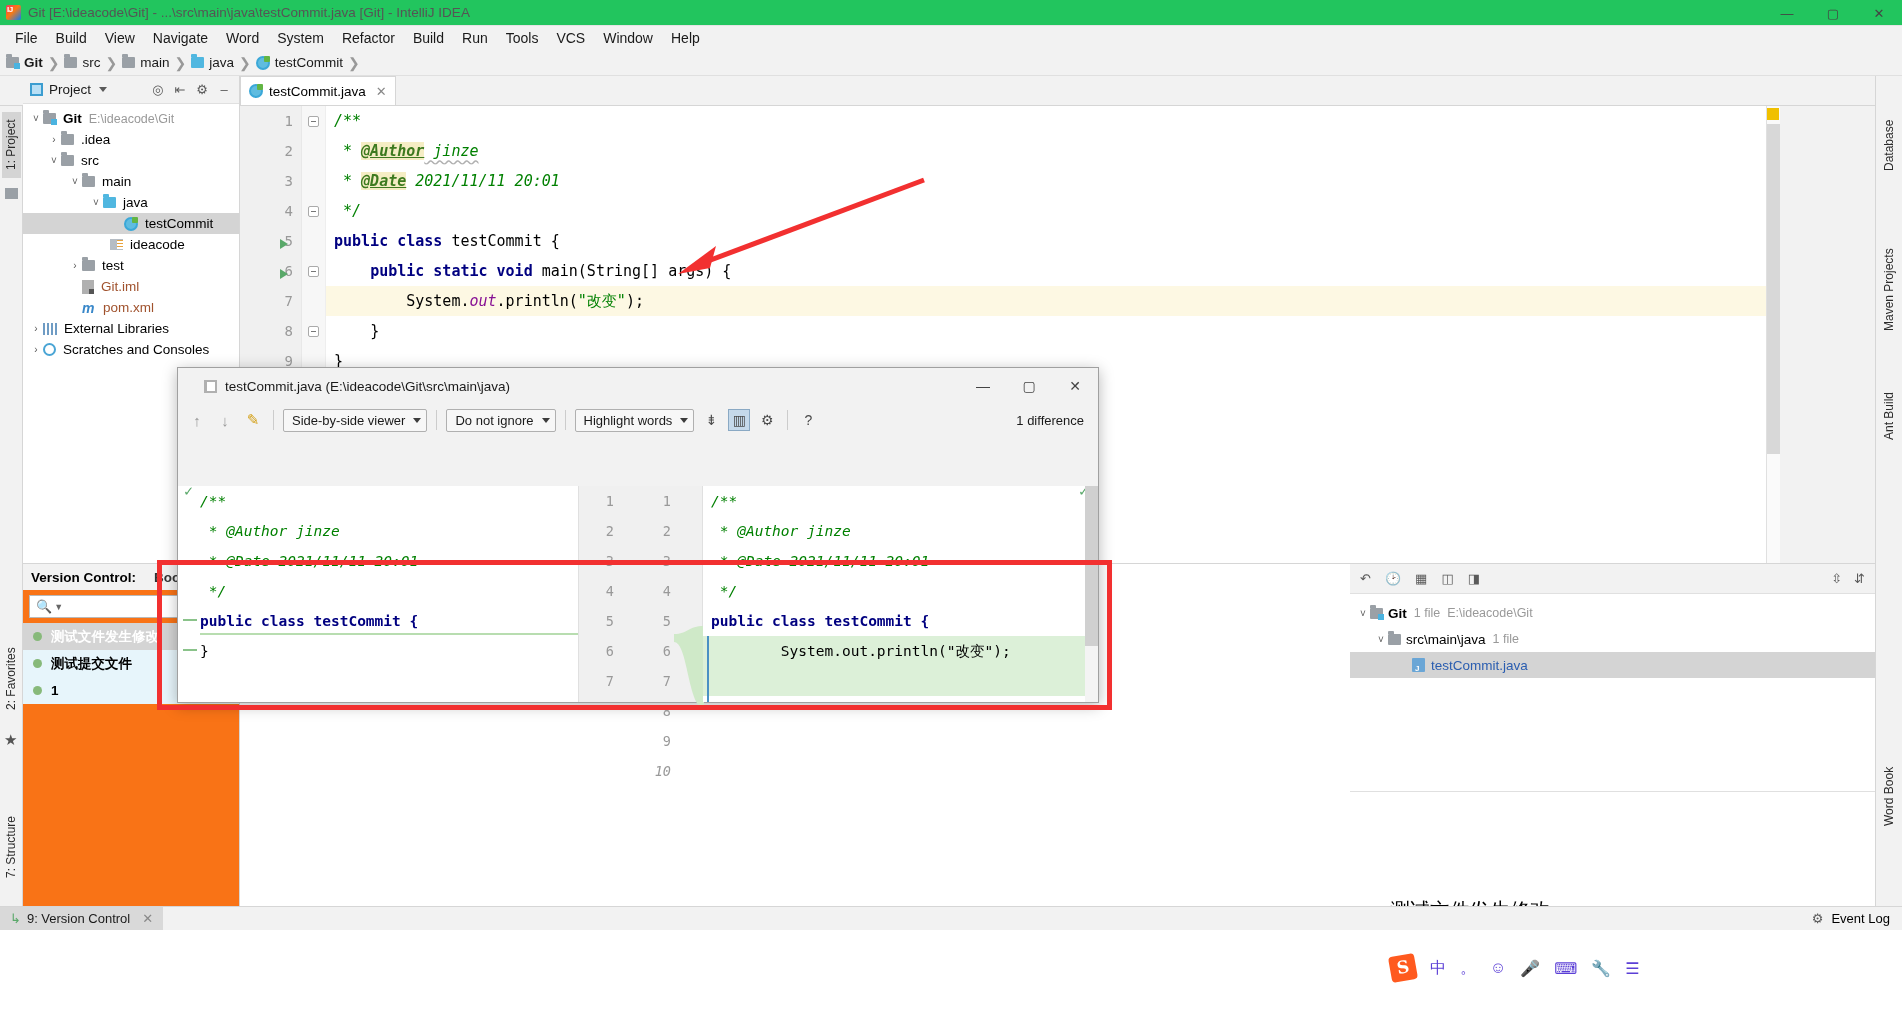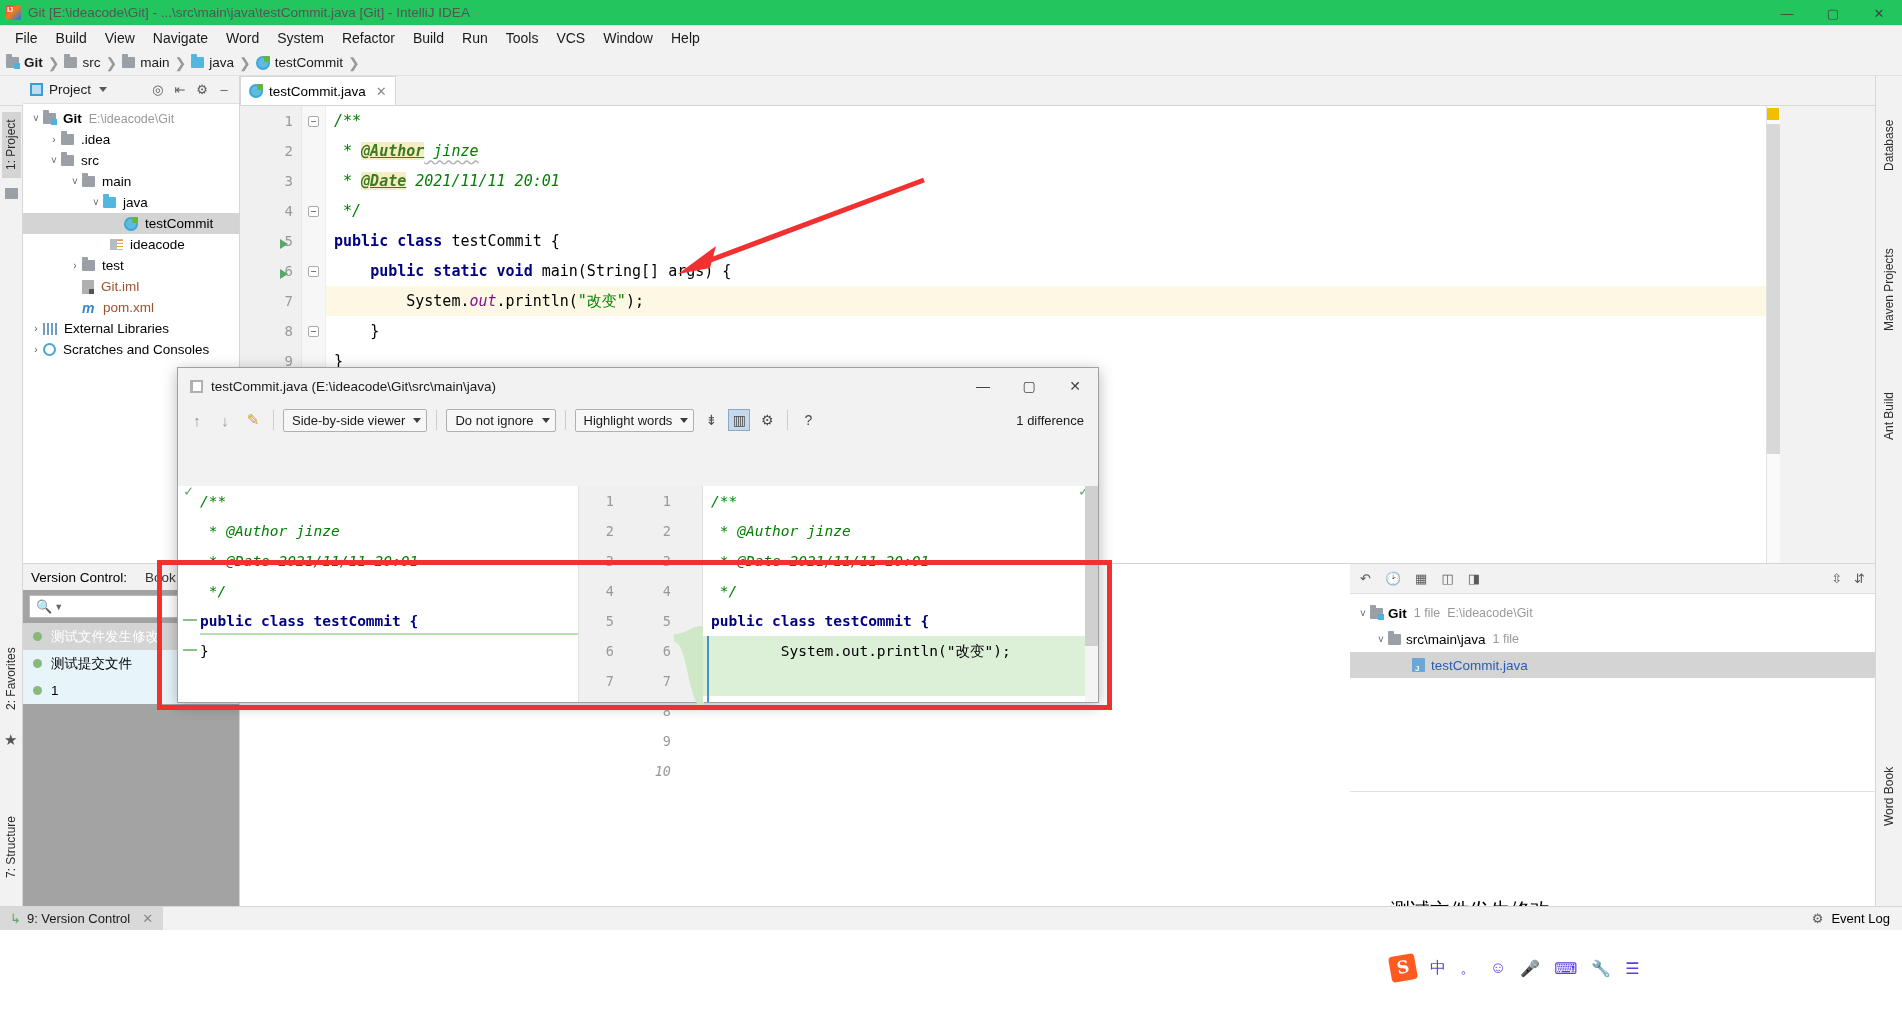--- a/index.html
+++ b/index.html
@@ -148,22 +148,22 @@
   .typo { text-decoration: underline wavy #b0b0b0; text-underline-offset:3px;}
 
   
   .red-arrow { position:absolute; left:672px; top:172px; width:260px; height:110px; pointer-events:none;}
 
   
   .vstrip-right { position:absolute; left:1875px; top:76px; width:27px; height:845px;
     background:#f2f2f2; border-left:1px solid #d6d6d6; }
 
   
-  .vc-panel { position:absolute; left:23px; top:563px; width:217px; height:343px; background:#a3a3a3;
-    border-right:1px solid #d6d6d6; border-top:1px solid #d6d6d6; }
+  .vc-panel { position:absolute; left:23px; top:563px; width:217px; height:343px; background:#f97316;
+    border-right:1px solid #d6d6d6; border-top:1px solid #d6d6d6;font-weight:bold; }
   .vc-head { height:26px; background:#f2f2f2; display:flex; align-items:center; padding-left:8px;
     font-size:13.5px; }
   .vc-local { margin-left:18px; color:#333; }
   .vc-search { margin:5px 6px; height:23px; border:1px solid #b9b9b9; background:#fff;
     display:flex; align-items:center; padding-left:6px; }
   .vc-row { height:27px; display:flex; align-items:center; padding-left:10px; font-size:13.5px;
     position:relative; }
   .vc-row.sel-gray { background:#d4d4d4; color:#fff; }
   .vc-row.sel-blue { background:#e7f5fb; }
   .vc-dot { width:9px;height:9px; border-radius:50%; background:#87b97a; margin-right:9px; flex:none;
@@ -184,21 +184,21 @@
     border-radius:1px;}
   .java-ic::after{content:"J"; position:absolute; left:3px; bottom:-1px; color:#fff; font-size:8px;
     font-weight:bold;}
   .commit-msg-box { position:absolute; left:1350px; top:880px; width:525px; height:60px;
     background:#fff; display:flex; align-items:center; padding-left:40px;
     font-family:"DejaVu Serif", serif; font-size:20px; }
 
   
   .dialog { position:absolute; left:177px; top:367px; width:922px; height:336px;
     background:#f2f2f2; border:1px solid #a0a0a0; box-shadow:0 3px 14px rgba(0,0,0,.28); }
-  .dlg-title { height:36px; display:flex; align-items:center; padding-left:12px; background:#f2f2f2; }
+  .dlg-title { height:36px; display:flex; align-items:center; padding-left:26px; background:#f2f2f2; }
   .dlg-ic { width:13px;height:13px; margin-right:8px; background:#b0b0b0; position:relative; flex:none;}
   .dlg-ic::after{content:""; position:absolute; left:3px;top:2px;width:8px;height:9px;background:#fff;}
   .dlg-title-text { font-size:13.5px; color:#1a1a1a; }
   .dlg-wbtns { margin-left:auto; display:flex; height:36px; }
   .dlg-wbtn { width:46px; height:36px; display:flex; align-items:center; justify-content:center;
     color:#444; font-size:14px; }
 
   .dlg-toolbar { height:32px; display:flex; align-items:center; padding-left:8px; gap:6px;
     background:#f2f2f2; }
   .tb-arrow { width:22px;height:22px; display:flex; align-items:center; justify-content:center;

